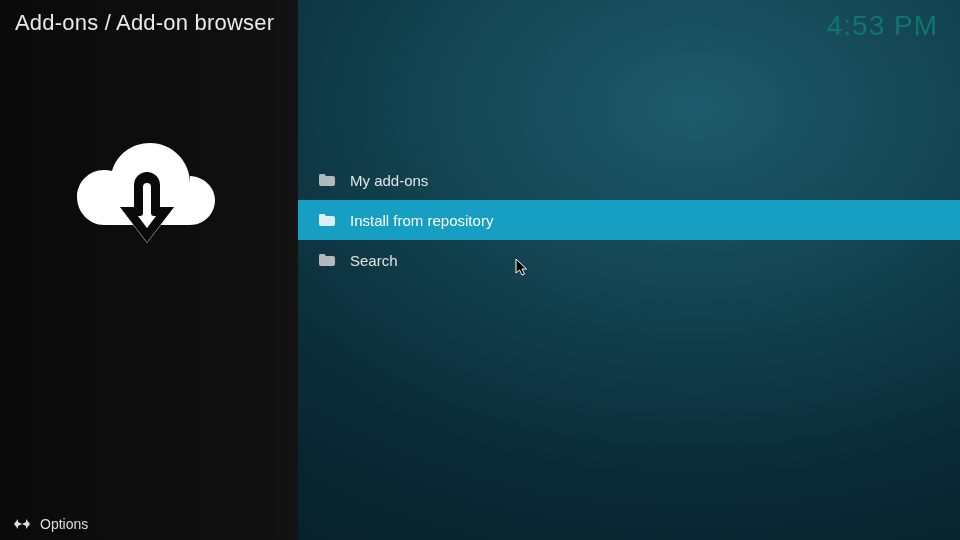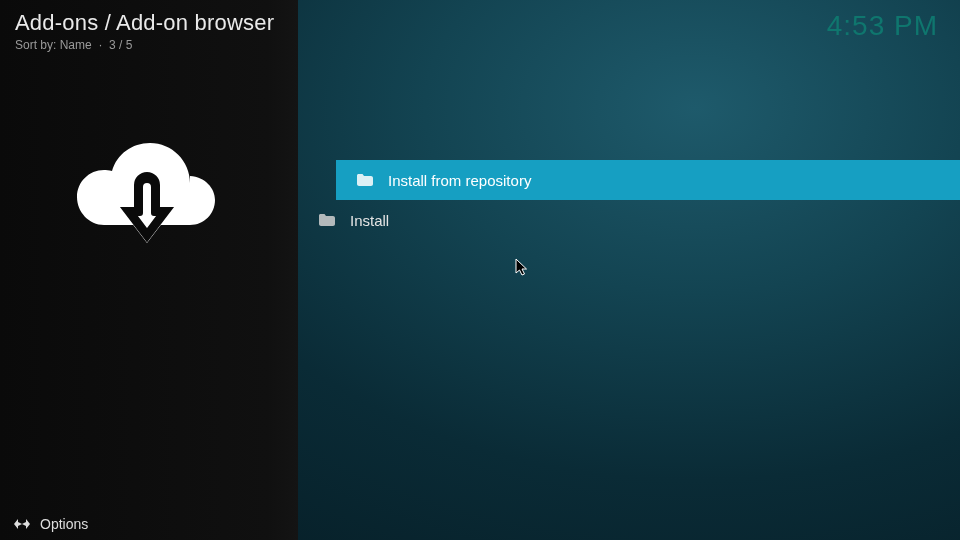--- a/index.html
+++ b/index.html
@@ -66,21 +66,20 @@
   display: flex;
   align-items: center;
   padding-left: 20px;
   font-size: 15px;
   color: #e4e4e4;
   cursor: pointer;
 }
 .row.selected {
   background: #169fc2;
   color: #fff;
-  margin-left: 38px;
 }
 .row-icon {
   width: 18px; height: 14px;
   margin-right: 14px;
   display: inline-flex;
   align-items: center;
   justify-content: center;
   opacity: 0.85;
 }
 .folder-svg { fill: #d0d0d0; }
@@ -109,57 +108,60 @@
 }
 </style>
 </head>
 <body>
 
 <div class="main-bg"></div>
 <div class="sidebar"></div>
 
 <div class="header">
   <div class="breadcrumb">Add-ons / Add-on browser</div>
-  <div class="sortline">
-    <span>Sort by: Name</span>
-    &nbsp;<span>·</span>&nbsp;
-    <span>3 / 5</span>
-  </div>
 </div>
 
 <div class="clock">4:53 PM</div>
 
 <div class="hero-icon">
   <svg viewBox="0 0 150 140" width="150" height="140">
     <path fill="#fff" d="M118 58c0-22-18-40-40-40-18 0-33 11-38 28-3-1-6-1-8-1-15 0-27 12-27 27s12 28 27 28h86c14 0 25-11 25-25 0-12-10-23-25-24z M75 48c-8 0-14 6-14 14v22h-12l26 34 26-34h-12V62c0-8-6-14-14-14z"></path>
     <path fill="#0a0a0a" d="M75 54c-5 0-9 4-9 9v26h-8l17 22 17-22h-8V63c0-5-4-9-9-9z"></path>
     <path fill="#fff" d="M75 56c-4 0-7 3-7 7v28h-6l13 17 13-17h-6V63c0-4-3-7-7-7z" opacity="0"></path>
 
     <path fill="none" stroke="#0a0a0a" stroke-width="8" d="M66 60v26h-10l19 25 19-25h-10V60c0-5-4-9-9-9s-9 4-9 9z"></path>
     <path fill="#fff" d="M68 62v26h-8l15 20 15-20h-8V62c0-4-3-7-7-7s-7 3-7 7z"></path>
     <path fill="none" stroke="#0a0a0a" stroke-width="6" stroke-linejoin="round" d="M68 62v26h-8l15 20 15-20h-8V62c0-4-3-7-7-7s-7 3-7 7z"></path>
   </svg>
 </div>
 
 <div class="list">
+  <div class="row">
+    <span class="row-icon">
+      <svg width="16" height="12" viewBox="0 0 16 12">
+          <path class="folder-svg" d="M0 1.5C0 .7.7 0 1.5 0h4l1.5 2H14c1 0 2 .8 2 2v6c0 1-.8 2-2 2H2c-1 0-2-.8-2-2V1.5z"></path>
+        </svg>
+    </span>
+    <span>My add-ons</span>
+  </div>
   <div class="row selected">
     <span class="row-icon">
       <svg width="16" height="12" viewBox="0 0 16 12">
           <path class="folder-svg" d="M0 1.5C0 .7.7 0 1.5 0h4l1.5 2H14c1 0 2 .8 2 2v6c0 1-.8 2-2 2H2c-1 0-2-.8-2-2V1.5z"></path>
         </svg>
     </span>
     <span>Install from repository</span>
   </div>
   <div class="row">
     <span class="row-icon">
       <svg width="16" height="12" viewBox="0 0 16 12">
           <path class="folder-svg" d="M0 1.5C0 .7.7 0 1.5 0h4l1.5 2H14c1 0 2 .8 2 2v6c0 1-.8 2-2 2H2c-1 0-2-.8-2-2V1.5z"></path>
         </svg>
     </span>
-    <span>Install</span>
+    <span>Search</span>
   </div>
 </div>
 
 <div class="options-bar">
   <span class="options-icon">
     <svg width="16" height="14" viewBox="0 0 16 14">
       <path fill="#ddd" d="M4 2l-4 5 4 5V9l4-2-4-2V2z M12 2v3l-4 2 4 2v3l4-5-4-5z"></path>
     </svg>
   </span>
   <span>Options</span>

